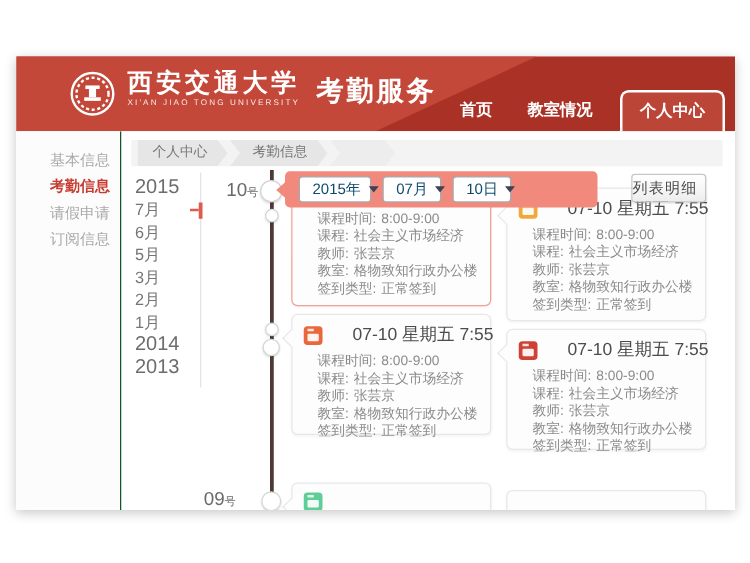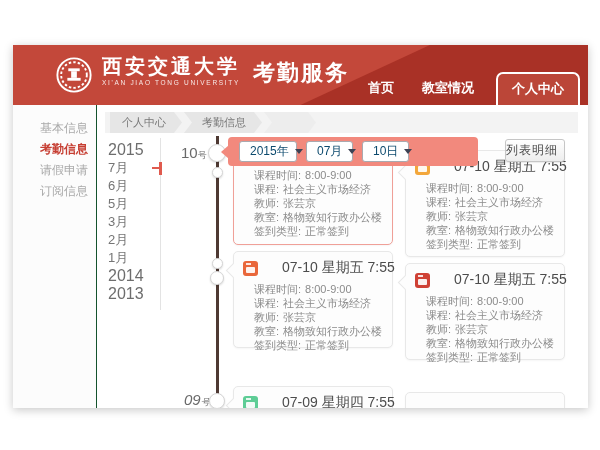--- a/index.html
+++ b/index.html
@@ -152,21 +152,21 @@
         <div class="p-year">2014</div>
         <div class="p-year">2013</div>
       </div>
       <div class="col-sep"></div>
       <div class="month-tick-v"></div>
       <div class="month-tick-h"></div>
 
       <div class="day-marker" style="left:168px;top:39px;">
         <span>10</span><span class="suffix">号</span>
       </div>
-      <div class="day-marker" style="left:171px;top:286px;font-style:italic;">
+      <div class="day-marker" style="left:150px;top:286px;">
         <span>09</span><span class="suffix">号</span>
       </div>
 
       <div class="tl-line"></div>
       <div class="node" style="left:195px;top:39px;width:16px;height:16px;"></div>
       <div class="node" style="left:199px;top:62px;width:9px;height:9px;"></div>
       <div class="node" style="left:199px;top:153px;width:9px;height:9px;"></div>
       <div class="node" style="left:197px;top:166px;width:12px;height:12px;"></div>
       <div class="node" style="left:196px;top:288px;width:14px;height:14px;"></div>
 
@@ -238,21 +238,20 @@
             <div class="card-field"><span class="f-label">教师:</span><span class="f-value">张芸京</span></div>
             <div class="card-field"><span class="f-label">教室:</span><span class="f-value">格物致知行政办公楼</span></div>
             <div class="card-field"><span class="f-label">签到类型:</span><span class="f-value">正常签到</span></div>
           </div>
       </article>
 
       <article class="card" id="card-r3-left">
         <span class="notch" style="top:13px;"></span>
         <div class="card-title">
           <span class="card-icon" style="background: rgb(94, 205, 150);"></span>
-          <span>07-09 星期四 7:55</span>
         </div>
         <div class="card-fields"></div>
       </article>
 
       <article class="card" id="card-r3-right"></article>
 
     </div>
   </div>
 </div>
 

